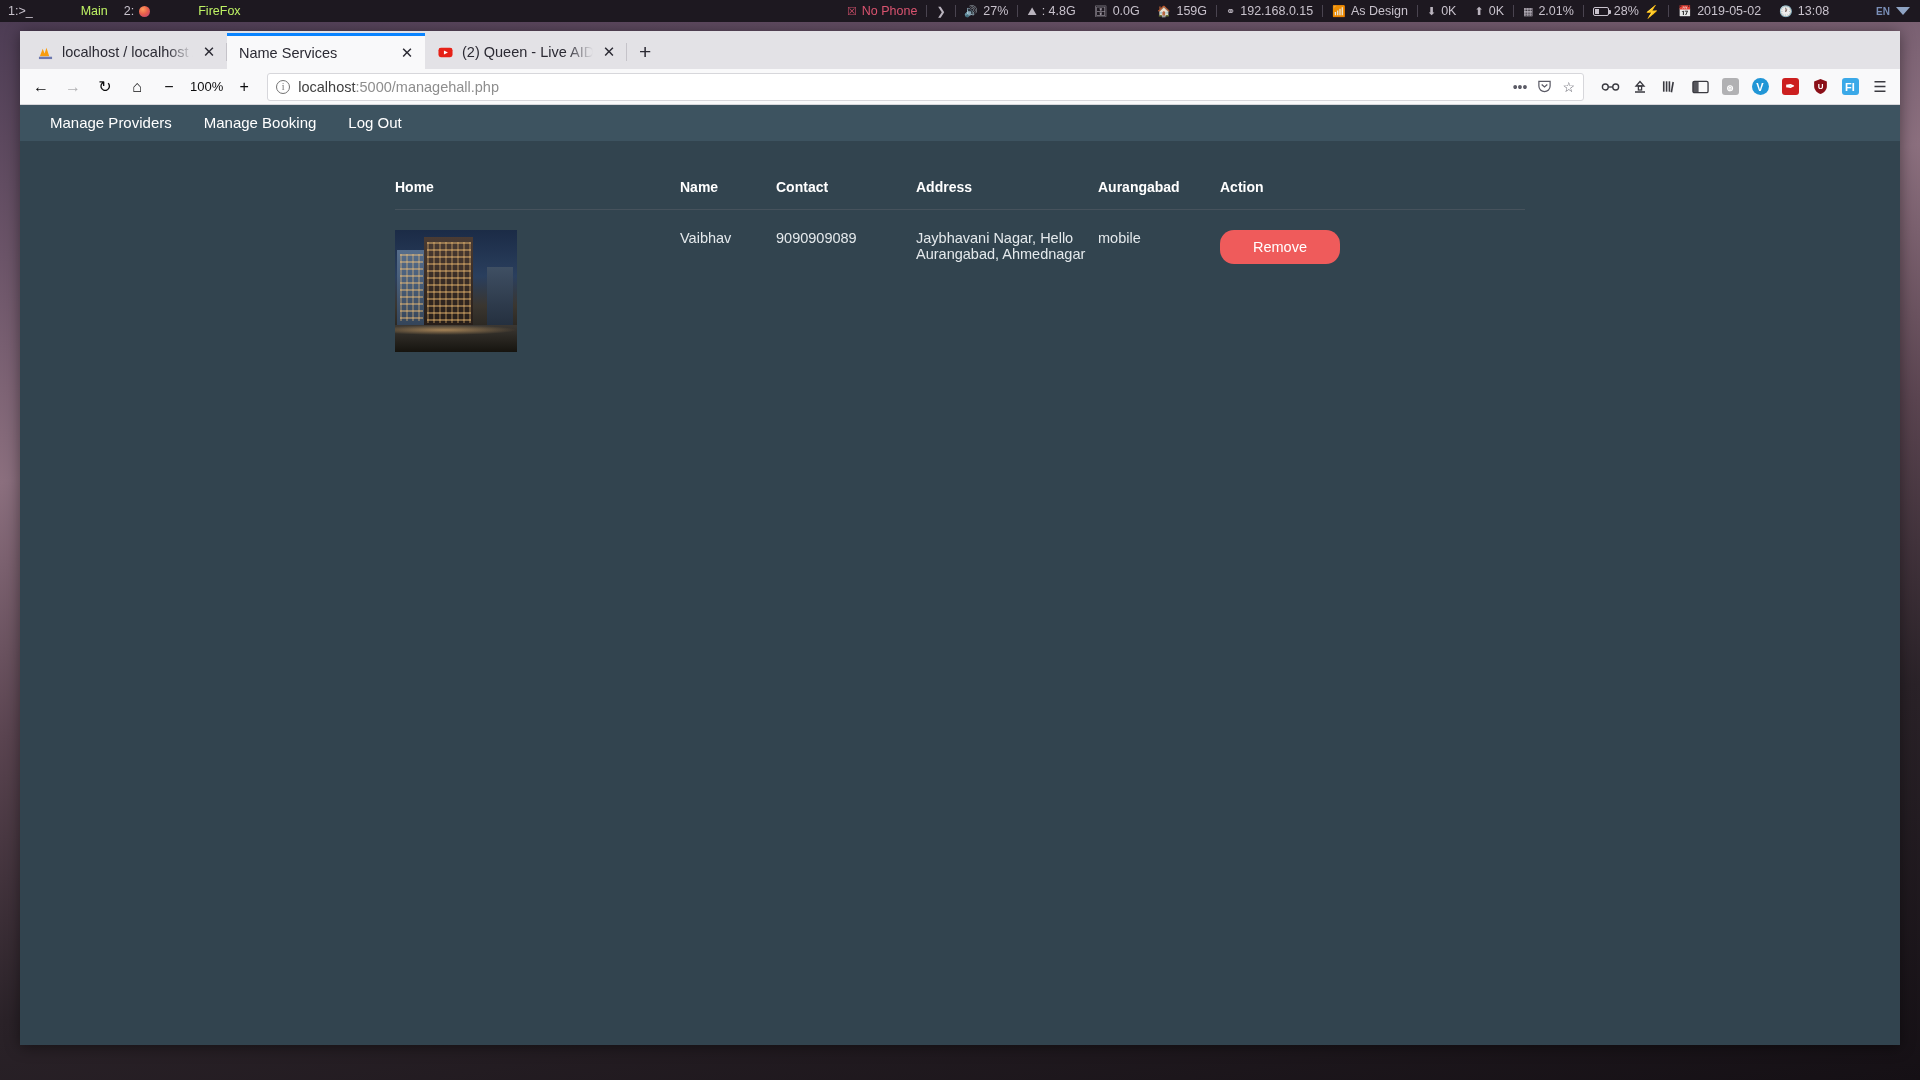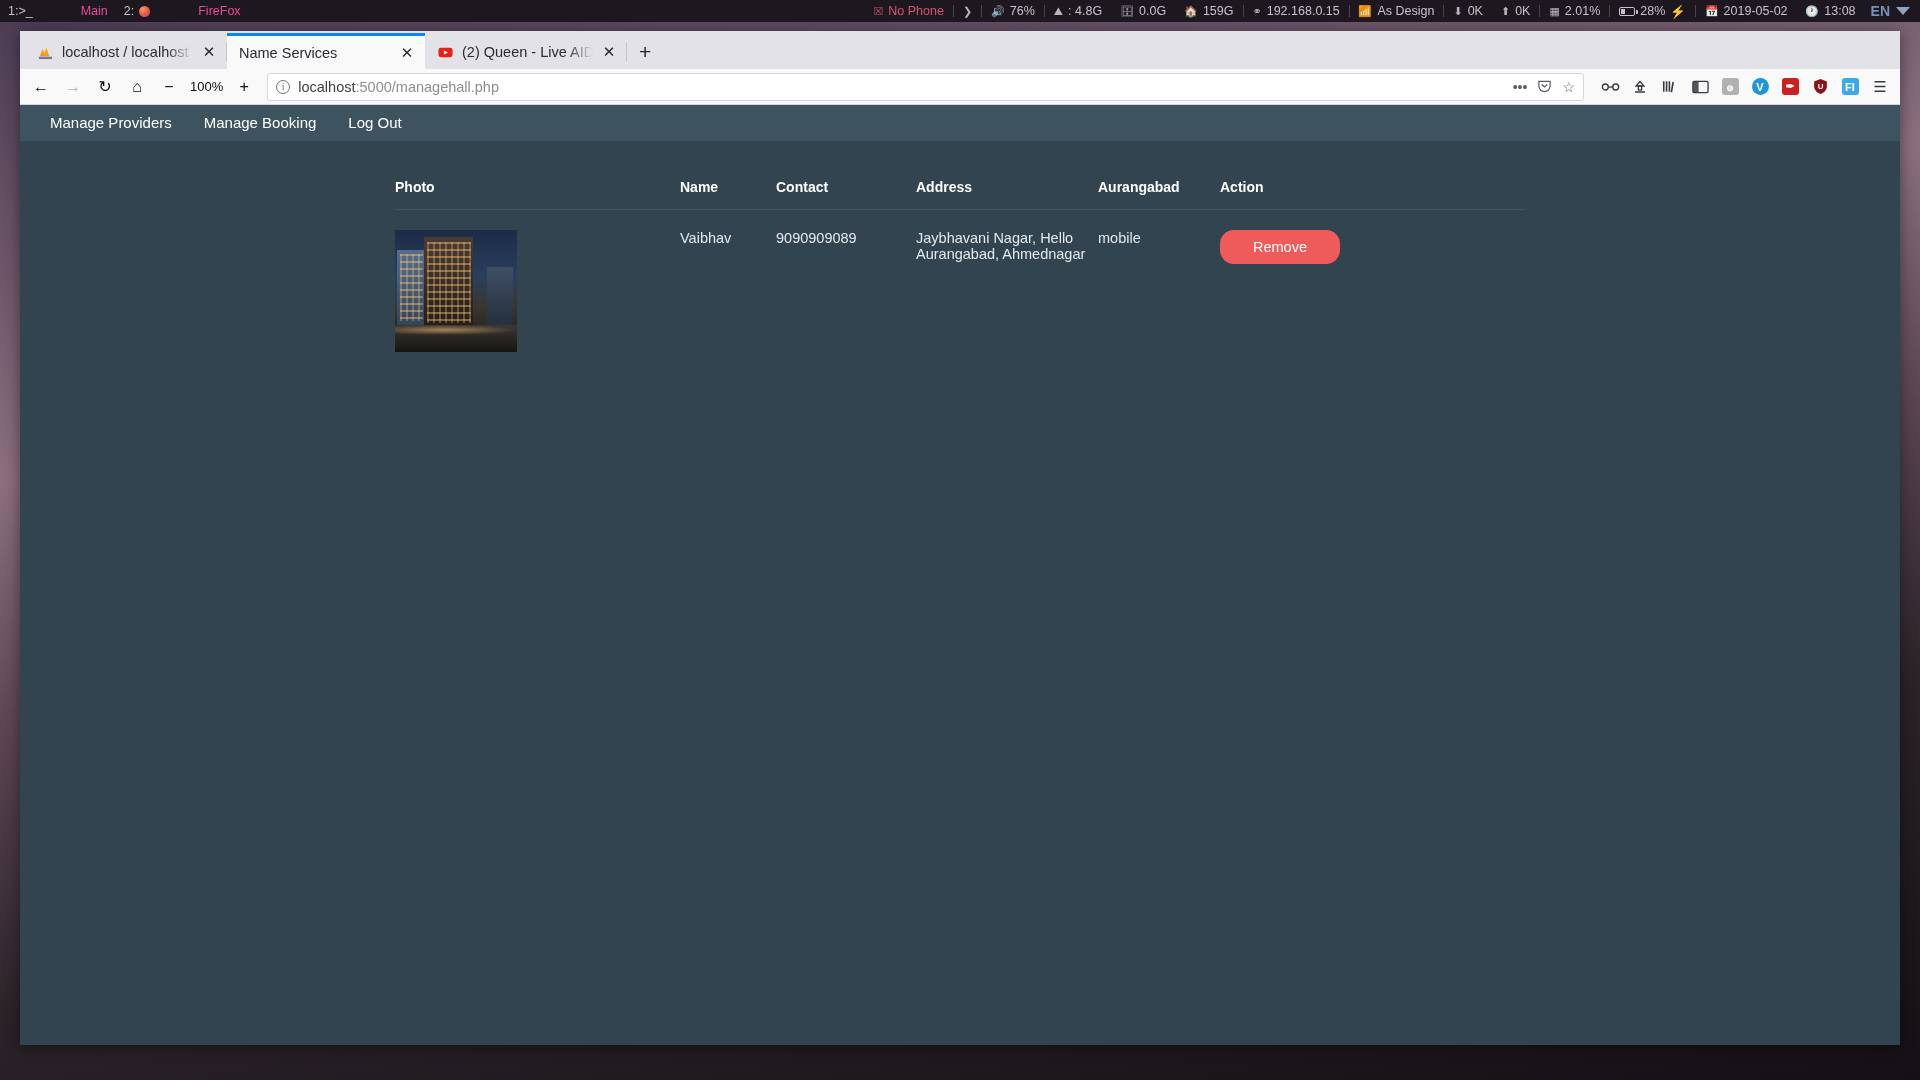--- a/index.html
+++ b/index.html
@@ -17,37 +17,37 @@
     height: 22px; width: 100%;
     background: #1d1820;
     display: flex; align-items: flex-start;
     font-size: 12.5px; color: #c8c2cc;
     position: relative; z-index: 50;
   }
   #statusbar .ws {
     display: flex; align-items: center; gap: 5px;
     padding: 0 8px; height: 100%;
   }
-  #statusbar .ws-label { color: #ec4899; padding-left: 43px; }
+  #statusbar .ws-label { color: #bef264; padding-left: 43px; }
   #statusbar .ff-dot {
     display:inline-block; width:11px; height:11px; border-radius:50%;
     background: radial-gradient(circle at 35% 30%, #ff9d5c 0%, #e8604c 45%, #b83a7a 100%);
   }
   #sb-right {
     margin-left: auto; display: flex; align-items: center;
     height: 100%; padding-right: 4px;
   }
   .sb-item {
     display: flex; align-items: center; gap: 5px;
     padding: 0 9px; height: 100%; white-space: nowrap;
   }
   .sb-sep { width:1px; height:12px; background:#4a4450; }
   .sb-red { color: #d9536f; }
   .sb-icon { font-size: 11px; opacity: .92; display:inline-block; }
-  .sb-lang { color:#7a8fb8; font-size:14px; font-weight:bold; padding:0 6px; }
+  .sb-lang { color:#7a8fb8; font-size:10px; font-weight:bold; padding:0 6px;margin-left:32px; }
   .sb-tri {
     width:0;height:0;border-left:7px solid transparent;border-right:7px solid transparent;
     border-top:8px solid #8fa4c4; margin-right:6px;
   }
   .batt-box {
     width:16px;height:9px;border:1.3px solid #c8c2cc;border-radius:2px;position:relative;
   }
   .batt-box::after{content:"";position:absolute;right:-3.5px;top:2px;width:2px;height:4px;background:#c8c2cc;border-radius:0 1px 1px 0;}
   .batt-box i{position:absolute;left:1px;top:1px;bottom:1px;width:28%;background:#c8c2cc;display:block;}
 
@@ -214,21 +214,21 @@
       <span class="sb-icon">☒</span>
       <span>No Phone</span>
     </div>
     <div class="sb-sep"></div>
     <div class="sb-item">
       <span class="sb-icon">❯</span>
     </div>
     <div class="sb-sep"></div>
     <div class="sb-item">
       <span class="sb-icon">🔊</span>
-      <span>76%</span>
+      <span>27%</span>
     </div>
     <div class="sb-sep"></div>
     <div class="sb-item">
       <span class="sb-icon">⛰</span>
       <span>: 4.8G</span>
     </div>
     <div class="sb-item">
       <span class="sb-icon">🗄</span>
       <span>0.0G</span>
     </div>
@@ -394,21 +394,21 @@
     <div id="sitenav">
       <a href="#">Manage Providers</a>
       <a href="#">Manage Booking</a>
       <a href="#">Log Out</a>
     </div>
 
     <div id="content">
       <table class="providers">
         <thead>
           <tr>
-            <th class="col-photo">Photo</th>
+            <th class="col-photo">Home</th>
             <th class="col-name">Name</th>
             <th class="col-contact">Contact</th>
             <th class="col-address">Address</th>
             <th class="col-prof">Aurangabad</th>
             <th>Action</th>
           </tr>
         </thead>
         <tbody>
           <tr>
             <td class="photo-cell">

